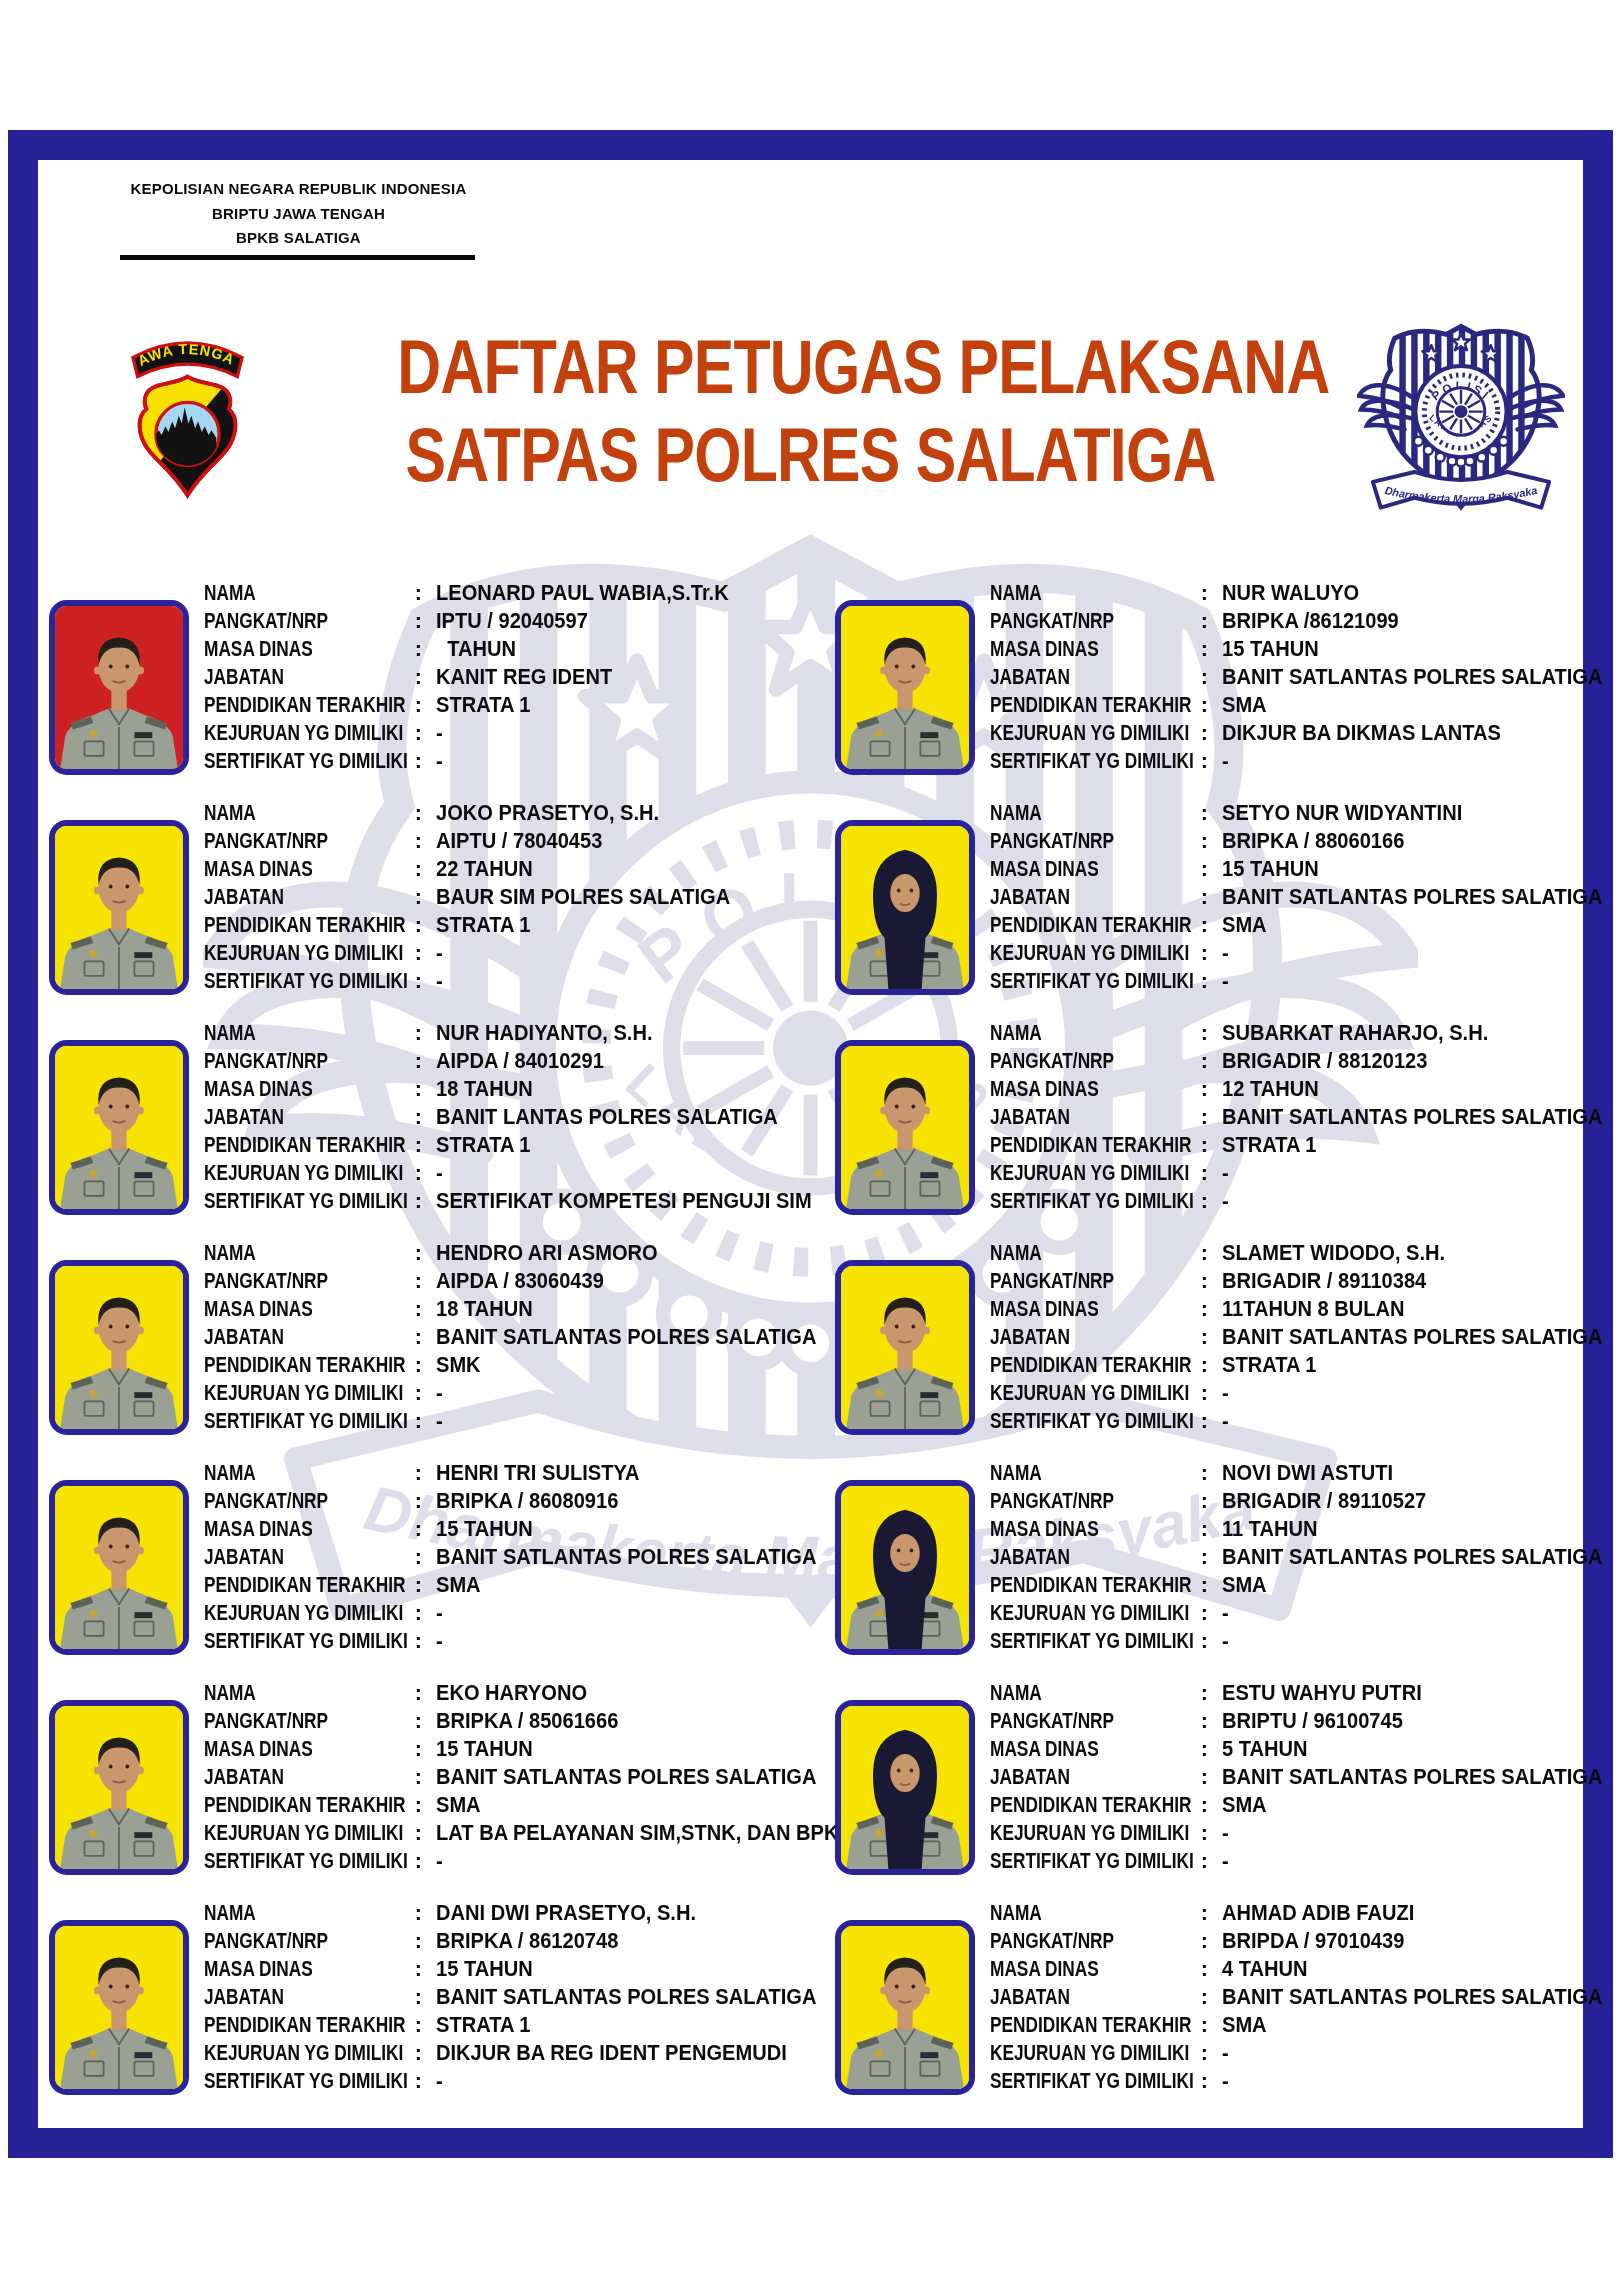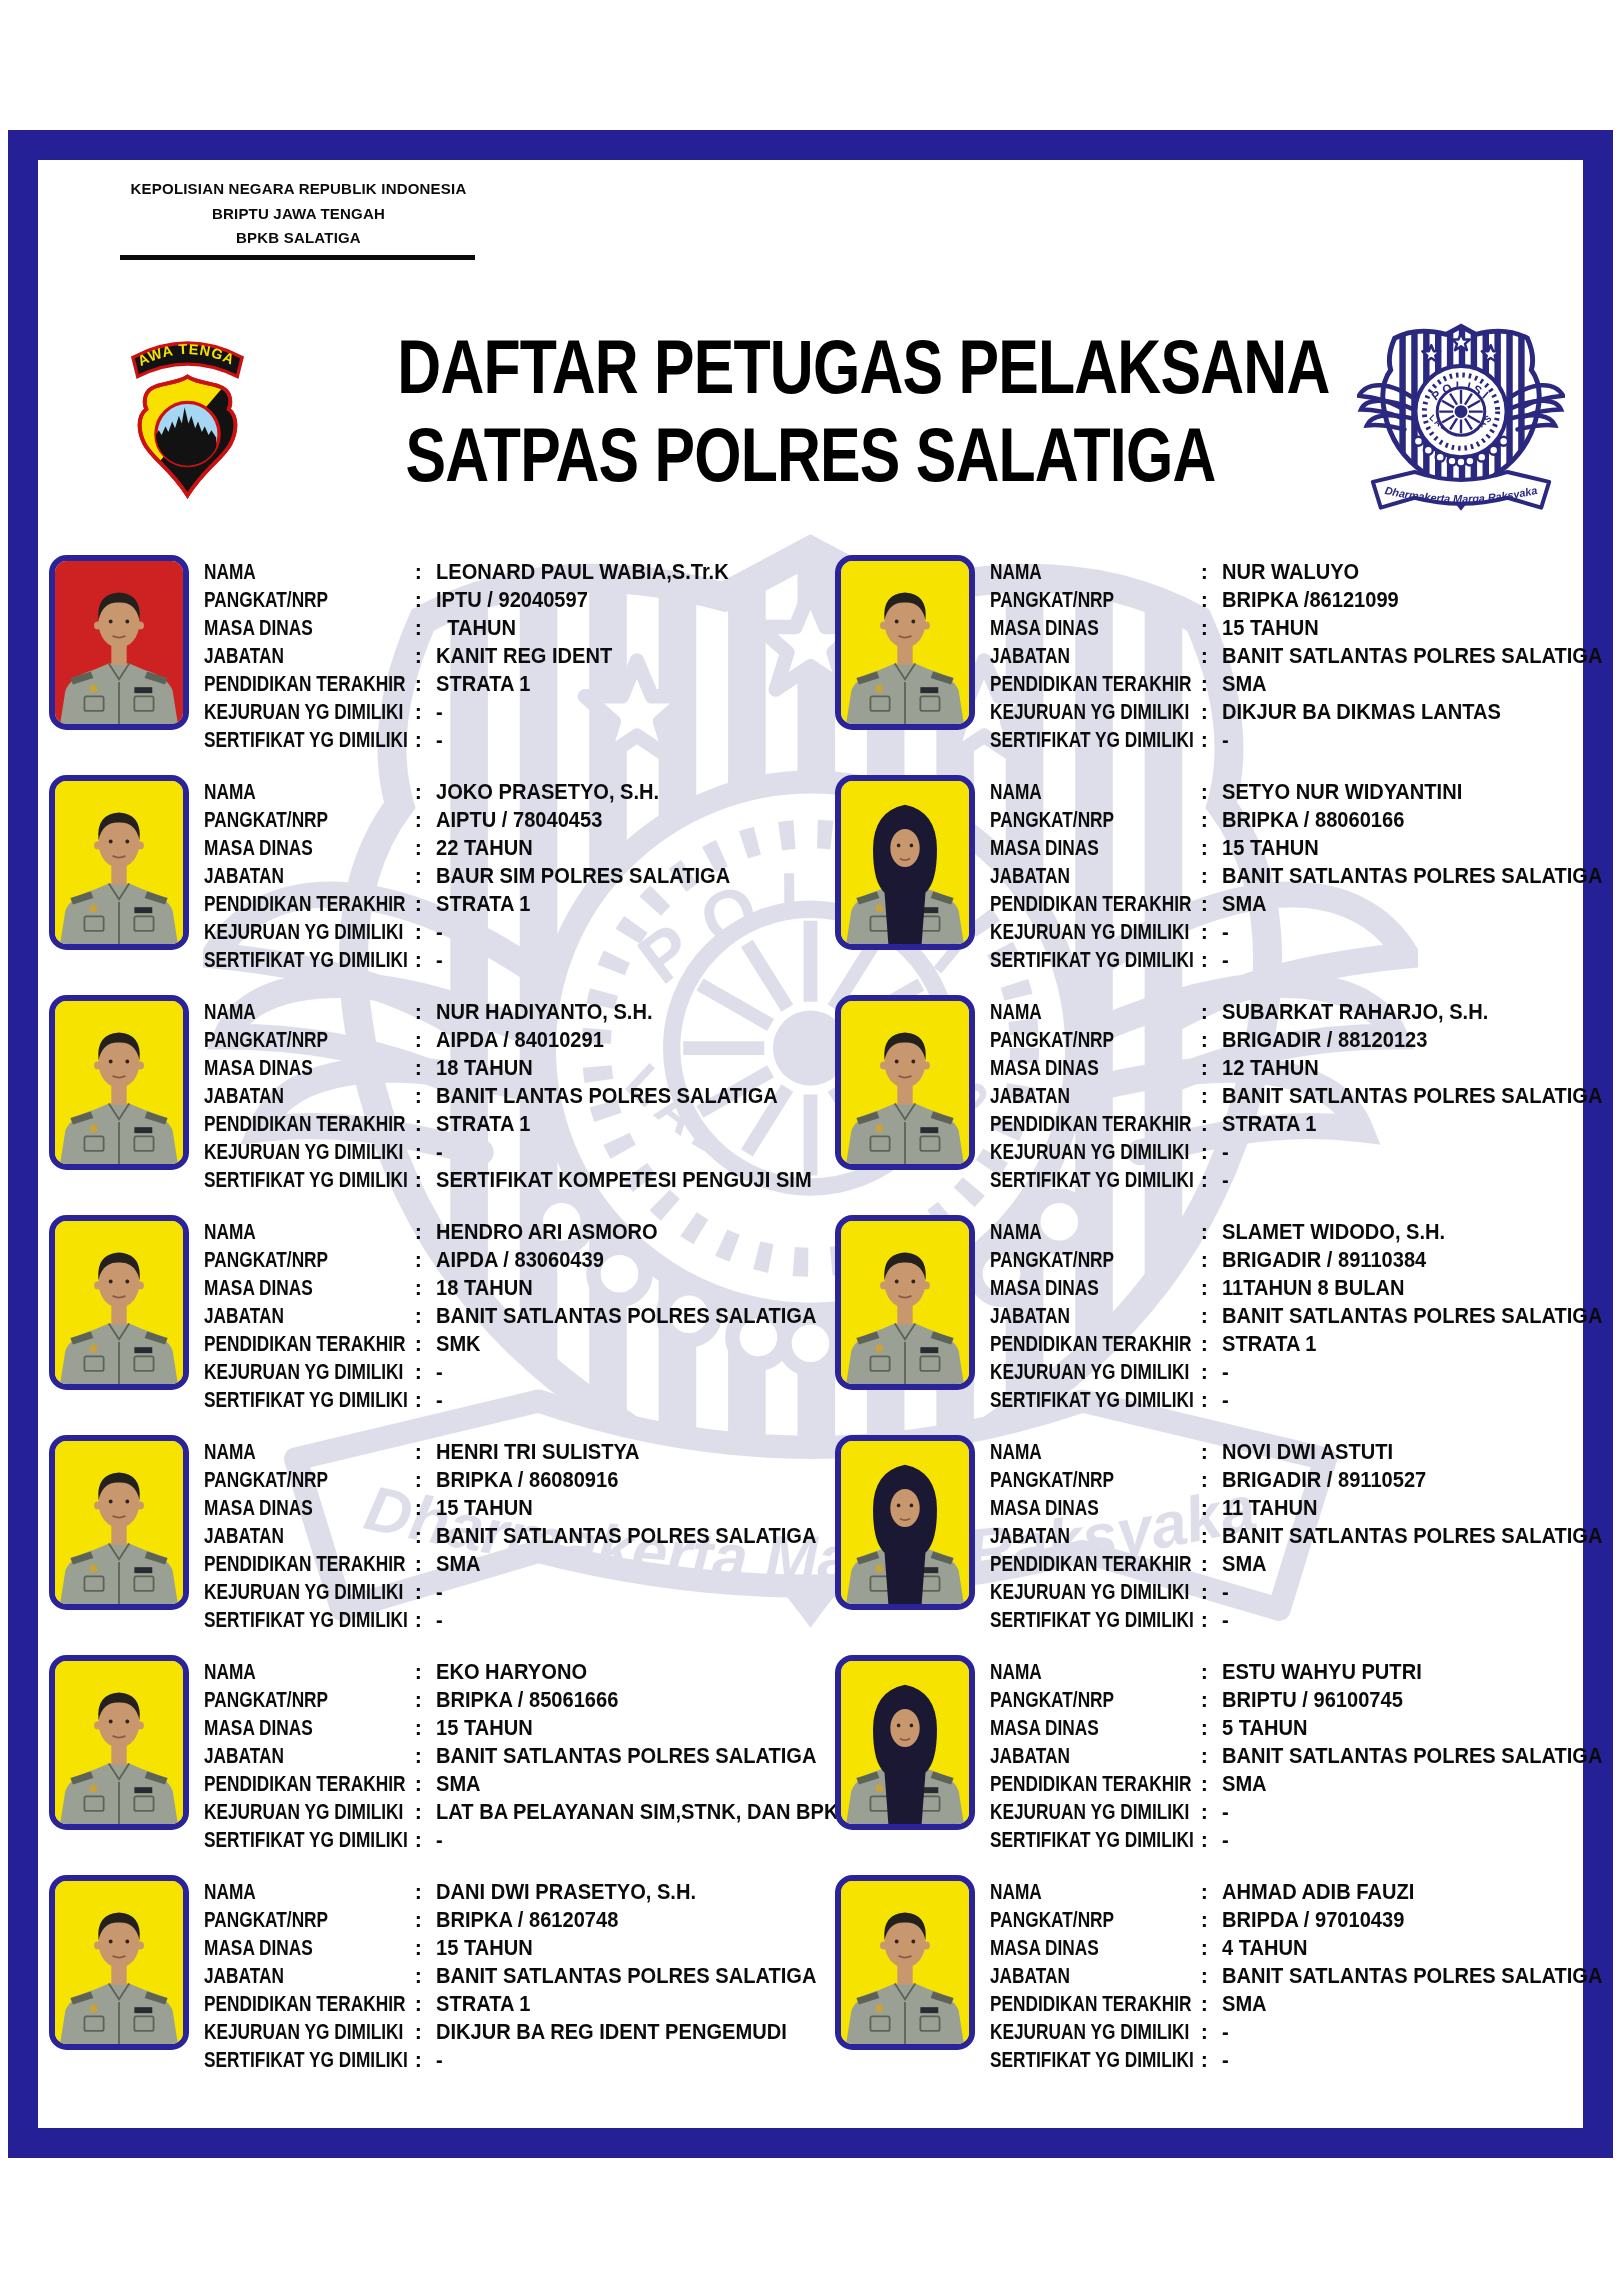--- a/index.html
+++ b/index.html
@@ -4,28 +4,28 @@
 <style>
   html,body{margin:0;padding:0;background:#fff;}
   #page{position:relative;width:1621px;height:2293px;background:#fff;overflow:hidden;
         font-family:"Liberation Sans",sans-serif;}
   .frame{position:absolute;left:7.8px;top:130px;width:1605px;height:2028px;
          border:30px solid #252095;box-sizing:border-box;background:#fff;}
   .hdr{position:absolute;left:114px;top:177px;width:369px;text-align:center;
        font-size:15px;font-weight:bold;line-height:24.5px;color:#0b0b0b;letter-spacing:0.2px;}
   .hdr-rule{position:absolute;left:120px;top:255px;width:355px;height:4.9px;background:#0b0b0b;}
   .title{position:absolute;left:294px;top:323px;width:1033px;text-align:center;
-         color:#000000;font-weight:bold;font-size:76px;line-height:88px;letter-spacing:-1px;}
+         color:#c2410c;font-weight:bold;font-size:76px;line-height:88px;letter-spacing:-1px;}
   .title > div{transform:scaleX(.8);transform-origin:50% 50%;white-space:nowrap;}
   .logo-left{position:absolute;left:114px;top:321px;width:147px;height:182px;}
   .logo-right{position:absolute;left:1357px;top:312px;width:208px;height:214px;}
   .watermark{position:absolute;left:203px;top:469px;width:1215px;height:1245px;opacity:.15;}
   .grid{position:absolute;left:49px;top:555px;display:grid;
         grid-template-columns:786px 745px;grid-auto-rows:220px;}
-  .card{position:relative;display:flex;align-items:flex-start;}
+  .card{position:relative;display:flex;align-items:flex-end;}
   .photo{width:128px;height:163px;border:6.9px solid #2b2399;border-radius:17.6px;
          overflow:hidden;flex:0 0 auto;background:#ddd;}
   .photo svg{display:block;width:100%;height:100%;}
   .fields{margin-left:14.7px;padding-top:2.9px;}
   .field{height:28px;line-height:28px;white-space:nowrap;color:#0b0b0b;}
   .flabel{display:inline-block;width:211px;font-weight:bold;font-size:21.6px;
           transform:scaleX(.8);transform-origin:0 50%;}
   .fcolon{display:inline-block;width:21.6px;font-weight:bold;font-size:21.6px;}
   .fvalue{display:inline-block;font-weight:bold;font-size:21.6px;white-space:pre;
           transform:scaleX(.93);transform-origin:0 50%;}

